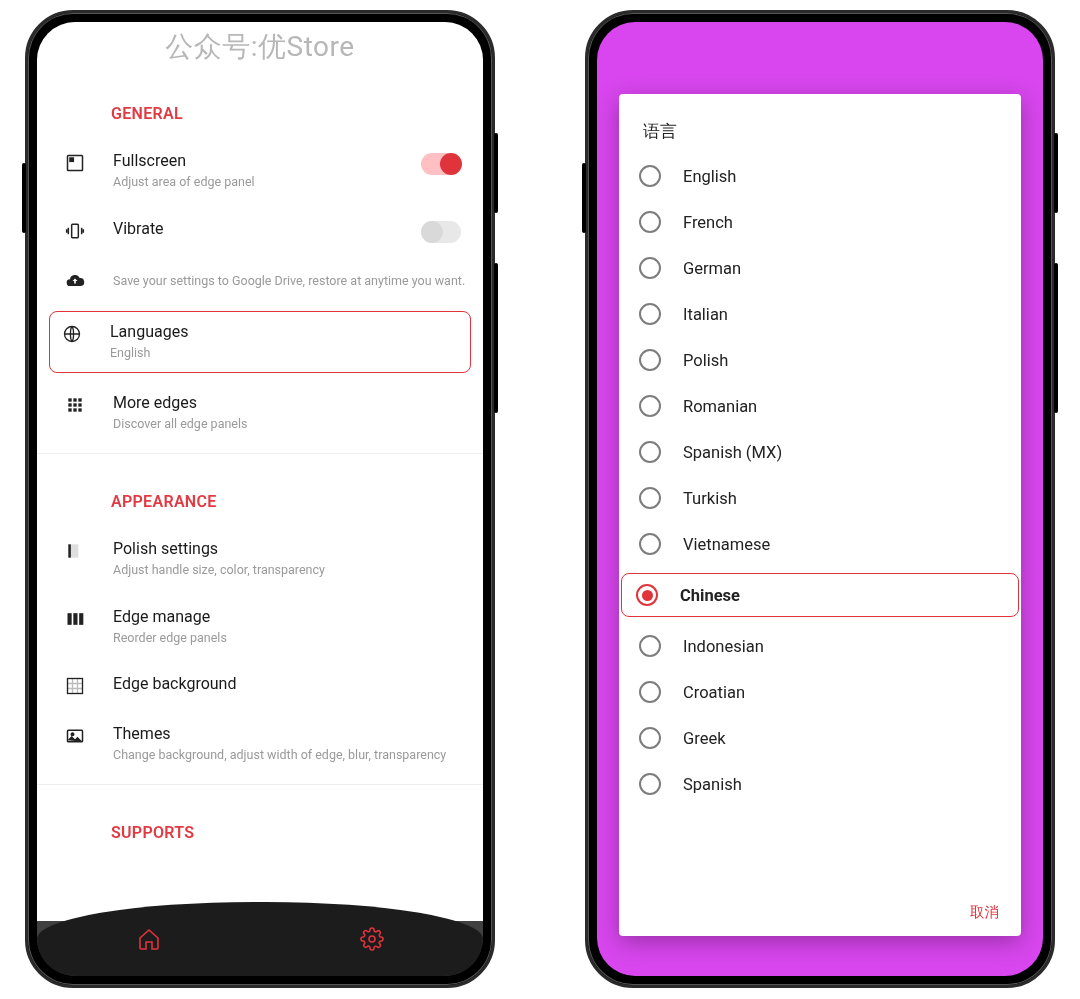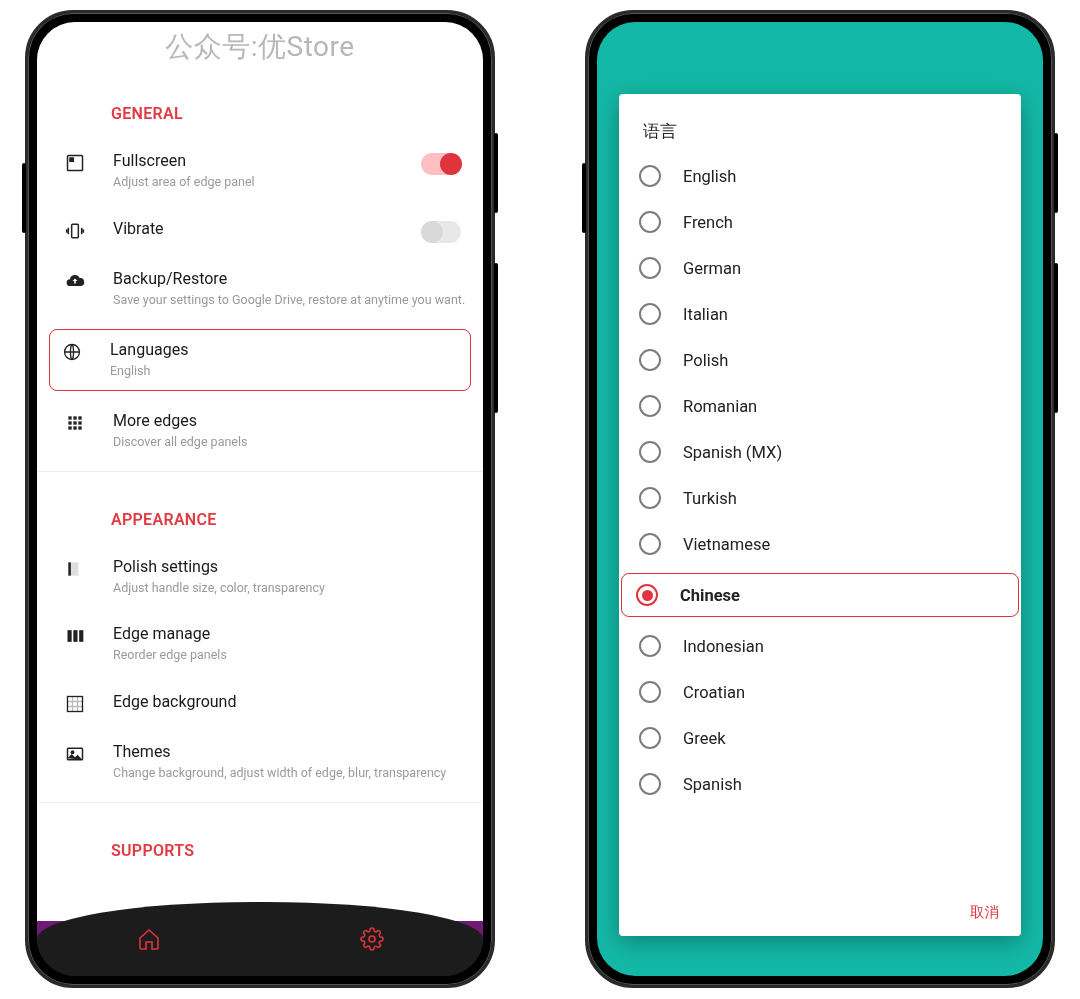--- a/index.html
+++ b/index.html
@@ -30,21 +30,21 @@
     box-shadow: 0 0 0 1px #555 inset;
   }
   .phone::before, .phone::after {
     content: ""; position: absolute; background:#000; border-radius:3px;
   }
   .phone::before { right:-6px; top:120px; width:4px; height:80px; }
   .phone::after  { right:-6px; top:250px; width:4px; height:150px; }
   .phone .lbtn { position:absolute; left:-6px; top:150px; width:4px; height:70px; background:#000; border-radius:3px;}
   .screen {
     width: 100%; height: 100%;
-    background: #701a75;
+    background: #404040;
     border-radius: 38px;
     overflow: hidden;
     position: relative;
   }
   .watermark {
     position: absolute; top:6px; left:0; right:0; text-align:center;
     font-size: 28px; color:#b7b7b7; font-weight:400;
     letter-spacing:.5px;
     pointer-events:none;
   }
@@ -75,21 +75,21 @@
   .bottom-bar .navbtn {flex:1; display:flex; align-items:center; justify-content:center; color:#e0343d;}
   .bottom-bar.curve{
     border-top-left-radius: 50% 38px;
     border-top-right-radius: 50% 38px;
     height:74px;
   }
   .fade-bottom { position:absolute; left:0; right:0; bottom:64px; height:40px;
     background:linear-gradient(to bottom, rgba(250,250,250,0), #ffffff);}
 
   
-  .screen.dim { background:#14b8a6; }
+  .screen.dim { background:#d946ef; }
   .dialog {
     position:absolute; left:22px; right:22px; top:72px; bottom:40px;
     background:#fff; border-radius:4px; box-shadow:0 6px 24px rgba(0,0,0,.3);
     display:flex; flex-direction:column;
     overflow:hidden;
   }
   .dialog-title { font-size:17px; color:#222; padding:26px 24px 10px 24px; font-weight:400;}
   .opt-list { flex:1; overflow:hidden; padding: 0 6px 0 6px;}
   .opt {
     display:flex; align-items:center; gap:22px;
@@ -152,21 +152,20 @@
             </div>
           </div>
           <div class="row">
             <div class="ic">
               <svg class="svg18" viewBox="0 0 24 24" fill="#222">
                 <path d="M19 18H6a4 4 0 0 1 0-8 6 6 0 0 1 11.5-1.5A4.5 4.5 0 0 1 19 18z"></path>
                 <path d="M12 9l-3 3h2v3h2v-3h2z" fill="#fff"></path>
               </svg>
             </div>
             <div class="txts">
-              <div class="ttl">Backup/Restore</div>
               <div class="sub">Save your settings to Google Drive, restore at anytime you want.</div>
             </div>
           </div>
           <div class="row highlighted">
             <div class="ic">
               <svg class="svg18" viewBox="0 0 24 24" fill="none" stroke="#222" stroke-width="1.6">
                 <circle cx="12" cy="12" r="9"></circle>
                 <path d="M3 12h18M12 3c2.5 3 2.5 15 0 18M12 3c-2.5 3-2.5 15 0 18"></path>
               </svg>
             </div>

